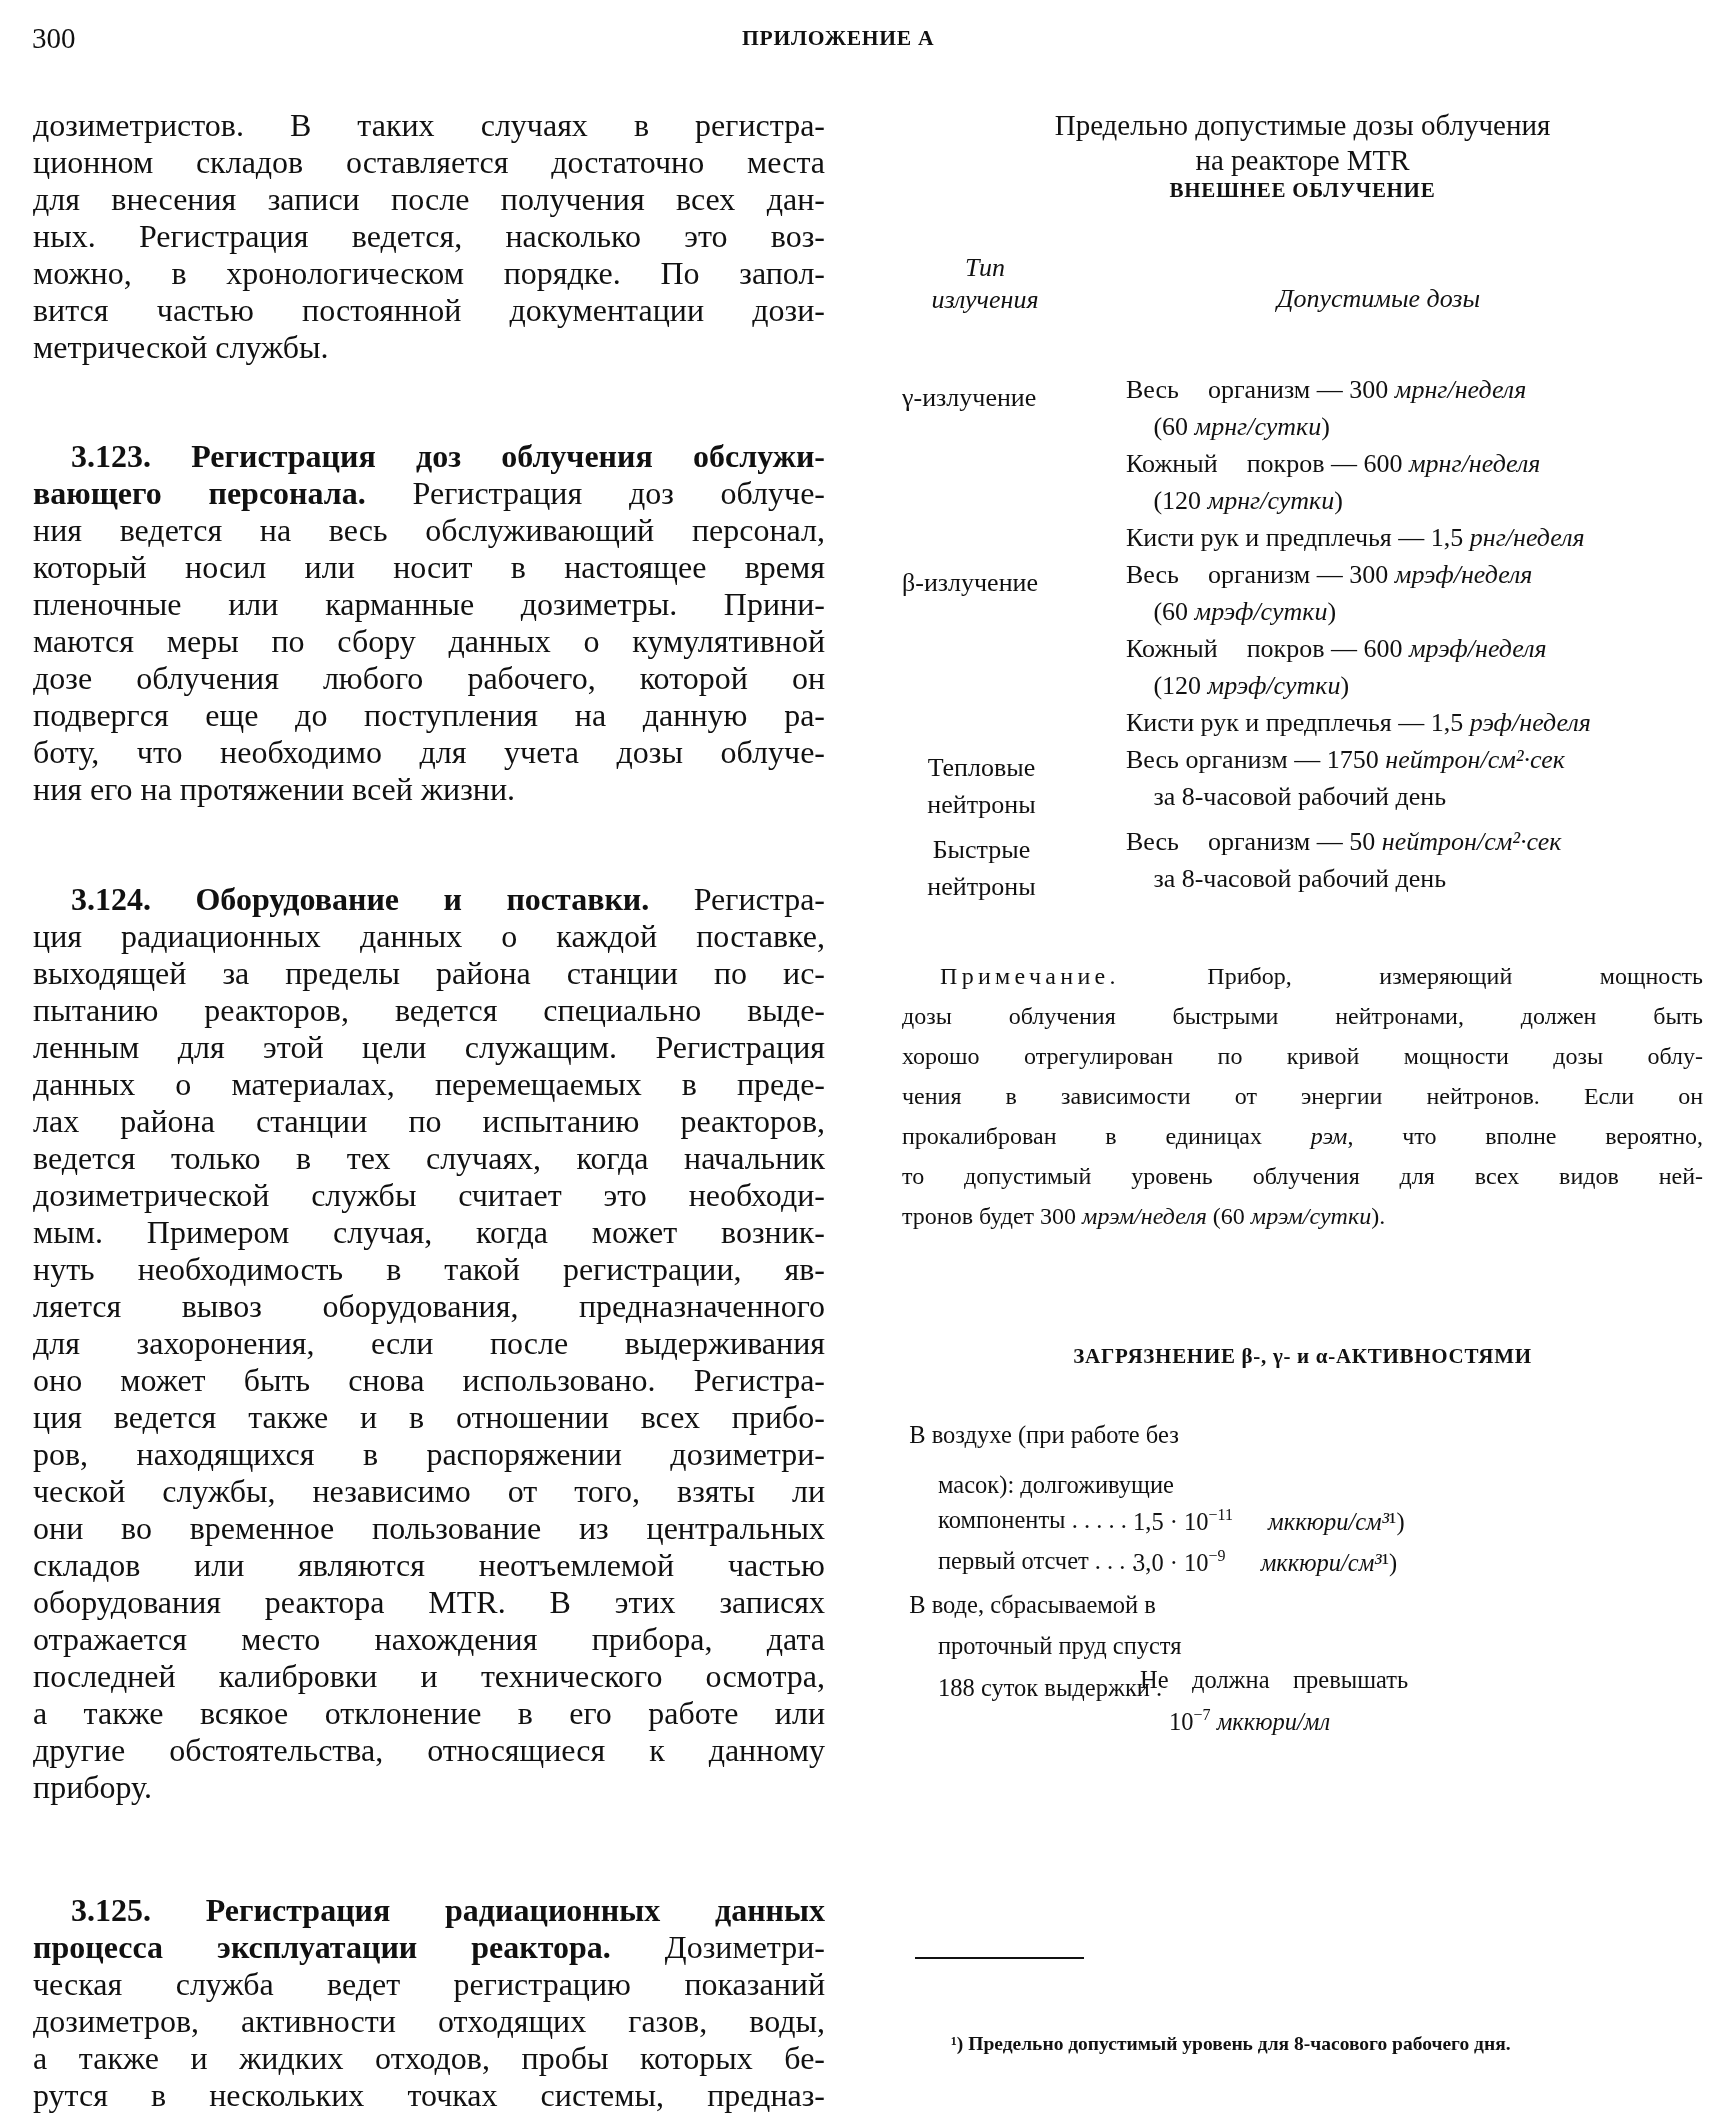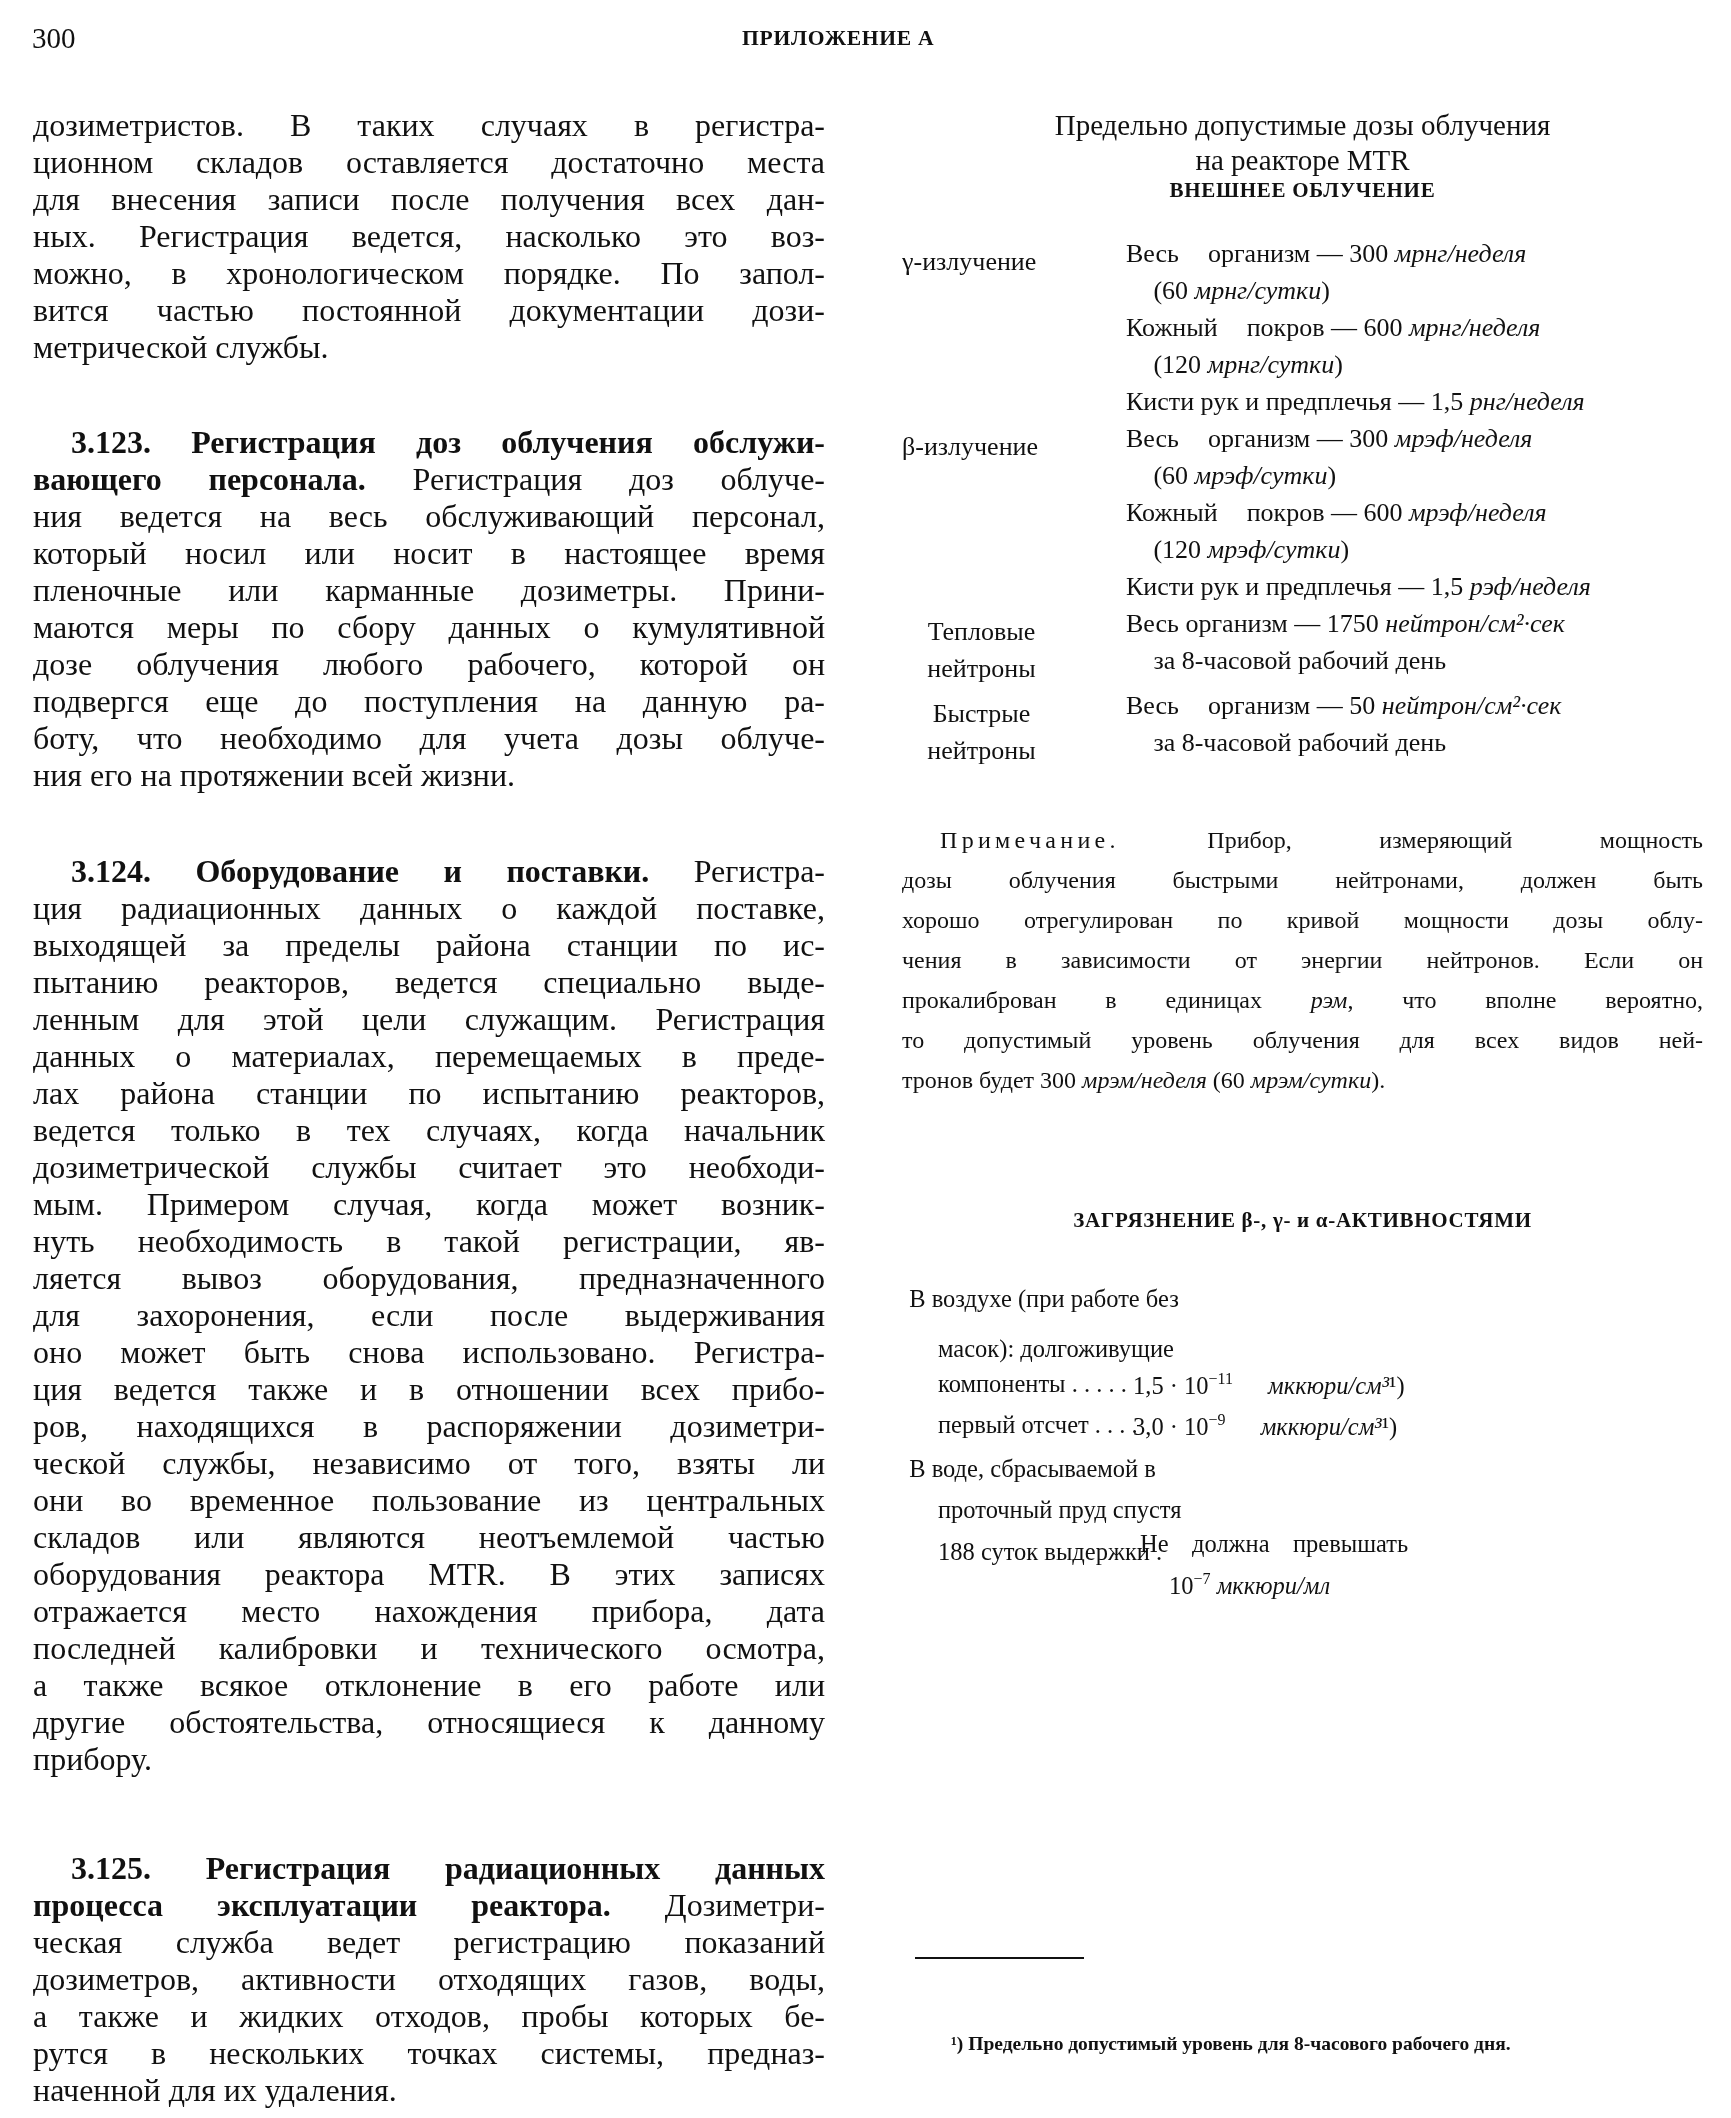--- a/index.html
+++ b/index.html
@@ -7,21 +7,21 @@
     width: 1732px; height: 2119px; position: relative; overflow: hidden;
     font-family: "Liberation Serif", "DejaVu Serif", serif; color: #111111;
   }
   .page-number { position: absolute; left: 32px; top: 21.6px; font-size: 29px; }
   .running-head { position: absolute; left: 742px; top: 26px; font-size: 21.6px; font-weight: bold; letter-spacing: 0.7px; }
 
   .col-left { position: absolute; left: 33px; top: 107px; width: 792px; }
   .para { font-size: 32px; line-height: 37px; }
   .para .line { display: block; text-align: justify; text-align-last: justify; white-space: nowrap; height: 37px; }
   .para .line.last { text-align-last: left; }
-  .para .line.indent { padding-left: 38px; }
+  .para .line.indent { padding-left: 38px; margin-top: 14px; }
   .para b { font-weight: bold; }
   .gap-1 { height: 58px; }
   .gap-2 { height: 59px; }
   .gap-3 { height: 72px; }
 
   .col-right { position: absolute; left: 902px; top: 108px; width: 801px; }
   .doc-title { text-align: center; font-weight: normal; font-size: 29px; line-height: 35px; }
   .section-head { text-align: center; font-weight: bold; font-size: 21px; letter-spacing: 0.7px; }
   .ext-head { }
   .tbl-head { position: relative; height: 87px; margin-top: 49px; font-style: italic; font-size: 26px; }
@@ -90,20 +90,27 @@
 </div>
 
 <div class="col-right">
   <div class="doc-title">
     <div>Предельно допустимые дозы облучения</div>
     <div>на реакторе MTR</div>
   </div>
 
   <div class="section-head ext-head">ВНЕШНЕЕ ОБЛУЧЕНИЕ</div>
 
+  <div class="tbl-head">
+    <div class="h1">
+      <div>Тип</div>
+      <div>излучения</div>
+    </div>
+    <div class="h2">Допустимые дозы</div>
+  </div>
 
   <div class="dose-table" id="dose-table">
       <div class="dose-group">
         <div class="dose-type">
           <div>γ-излучение</div>
         </div>
         <div class="dose-lines">
           <span class="dose-line"><span>Весь</span><span class="sep"></span><span>организм — 300</span> <i>мрнг/неделя</i></span>
           <span class="dose-line sub">(60 <i>мрнг/сутки</i>)</span>
           <span class="dose-line"><span>Кожный</span><span class="sep"></span><span>покров — 600</span> <i>мрнг/неделя</i></span>

